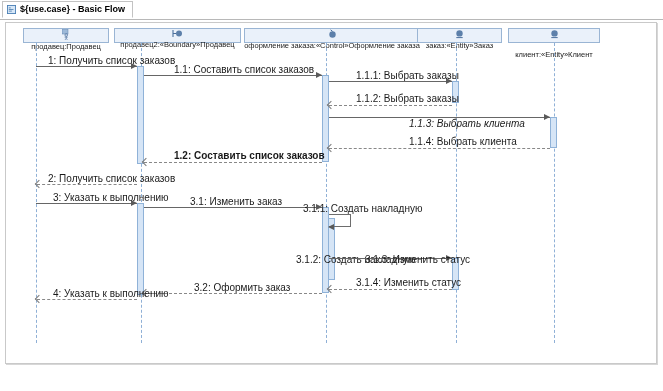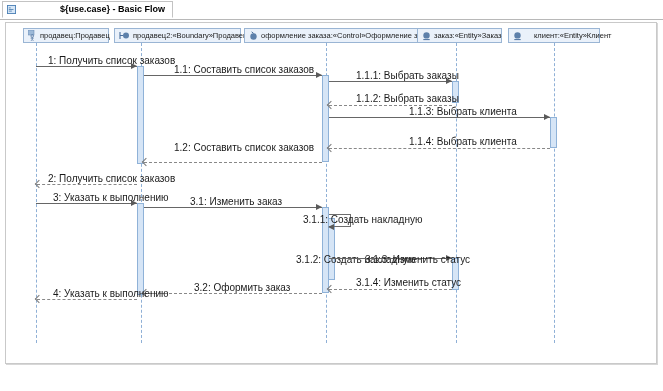--- a/index.html
+++ b/index.html
@@ -40,21 +40,20 @@
     border: 1px solid #c3c3c3;
     border-bottom: 1px solid #ffffff;
     box-sizing: border-box;
   }
   #editor-tab .tab-label {
     font-size: 9px;
     font-weight: bold;
     color: #000000;
     white-space: nowrap;
     line-height: 1;
-    margin-left: 40px;
   }
   .tab-icon {
     width: 9px; height: 9px;
     flex: 0 0 auto;
     display: block;
   }
 
   
   #diagram-canvas {
     position: absolute;
@@ -72,20 +71,21 @@
     position: absolute;
     height: 15px;
     background: #eaf1fa;
     border: 1px solid #9ab5d4;
     box-sizing: border-box;
     display: flex;
     align-items: center;
     gap: 3px;
     padding: 0 4px;
     white-space: nowrap;
+    flex-direction: column;
   }
   .lifeline-head .head-label {
     font-size: 7.5px;
     color: #1a1a1a;
     line-height: 1;
   }
   .head-icon { flex: 0 0 auto; display: block; }
 
   
   .lifeline-stem {
@@ -233,45 +233,45 @@
     <div class="msg-line" style="left:323px; top:58px; width:123px;"></div>
     <div class="arrow-head right" style="left:440px; top:55px;"></div>
     <span class="msg-label" style="left:350px; top:48px;">1.1.1: Выбрать заказы</span>
 
     <div class="msg-line ret" style="left:323px; top:82px; width:123px;"></div>
     <div class="arrow-head open-left" style="left:322px; top:79px;"></div>
     <span class="msg-label" style="left:350px; top:71px;">1.1.2: Выбрать заказы</span>
 
     <div class="msg-line" style="left:323px; top:94px; width:221px;"></div>
     <div class="arrow-head right" style="left:538px; top:91px;"></div>
-    <span class="msg-label" style="left:403px; top:84px;">1.1.3: Выбрать клиента</span>
+    <span class="msg-label" style="left:403px; top:96px;font-style:italic;">1.1.3: Выбрать клиента</span>
 
     <div class="msg-line ret" style="left:323px; top:125px; width:221px;"></div>
     <div class="arrow-head open-left" style="left:322px; top:122px;"></div>
     <span class="msg-label" style="left:403px; top:114px;">1.1.4: Выбрать клиента</span>
 
     <div class="msg-line ret" style="left:138px; top:139px; width:178px;"></div>
     <div class="arrow-head open-left" style="left:137px; top:136px;"></div>
-    <span class="msg-label" style="left:168px; top:120px;">1.2: Составить список заказов</span>
+    <span class="msg-label" style="left:168px; top:128px;font-weight:bold;">1.2: Составить список заказов</span>
 
     <div class="msg-line ret" style="left:31px; top:161px; width:100px;"></div>
     <div class="arrow-head open-left" style="left:30px; top:158px;"></div>
     <span class="msg-label" style="left:42px; top:151px;">2: Получить список заказов</span>
 
     <div class="msg-line" style="left:30px; top:180px; width:101px;"></div>
     <div class="arrow-head right" style="left:125px; top:177px;"></div>
     <span class="msg-label" style="left:47px; top:170px;">3: Указать к выполнению</span>
 
     <div class="msg-line" style="left:138px; top:184px; width:178px;"></div>
     <div class="arrow-head right" style="left:310px; top:181px;"></div>
     <span class="msg-label" style="left:184px; top:174px;">3.1: Изменить заказ</span>
 
     <div class="self-msg" style="left:323px; top:191px; width:22px; height:13px;"></div>
     <div class="arrow-head left" style="left:322px; top:201px;"></div>
-    <span class="msg-label" style="left:297px; top:192px;">3.1.1: Создать накладную</span>
+    <span class="msg-label" style="left:297px; top:181px;">3.1.1: Создать накладную</span>
 
     <span class="msg-label" style="left:290px; top:232px;">3.1.2: Создать накладную</span>
 
     <div class="msg-line" style="left:323px; top:235px; width:123px;"></div>
     <div class="arrow-head right" style="left:440px; top:232px;"></div>
     <span class="msg-label" style="left:336px; top:232px;padding-left:23px;">3.1.3: Изменить статус</span>
 
     <div class="msg-line ret" style="left:323px; top:266px; width:123px;"></div>
     <div class="arrow-head open-left" style="left:322px; top:263px;"></div>
     <span class="msg-label" style="left:350px; top:255px;">3.1.4: Изменить статус</span>

